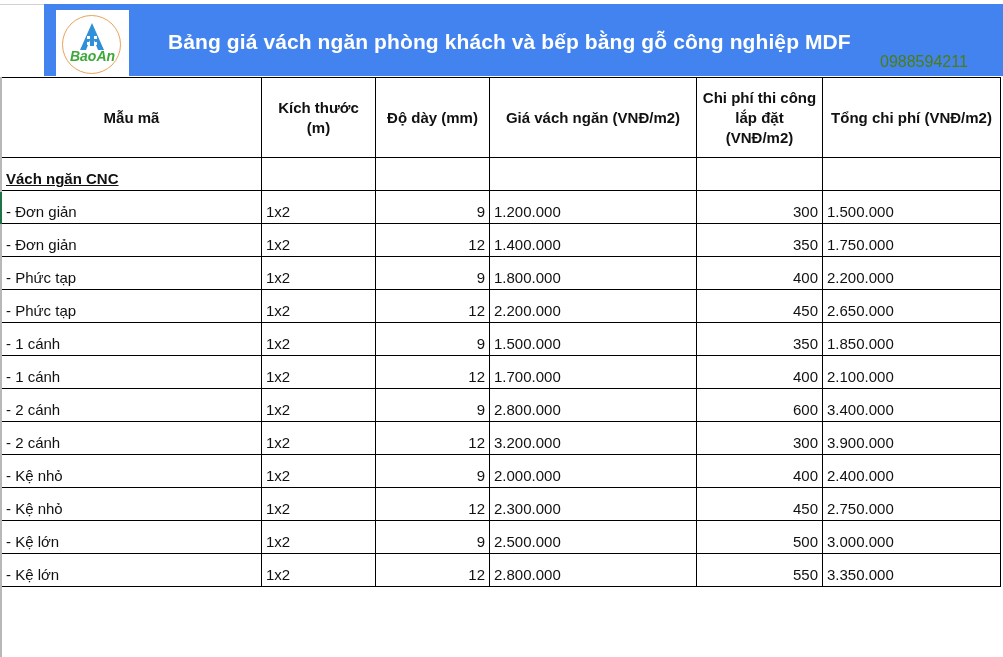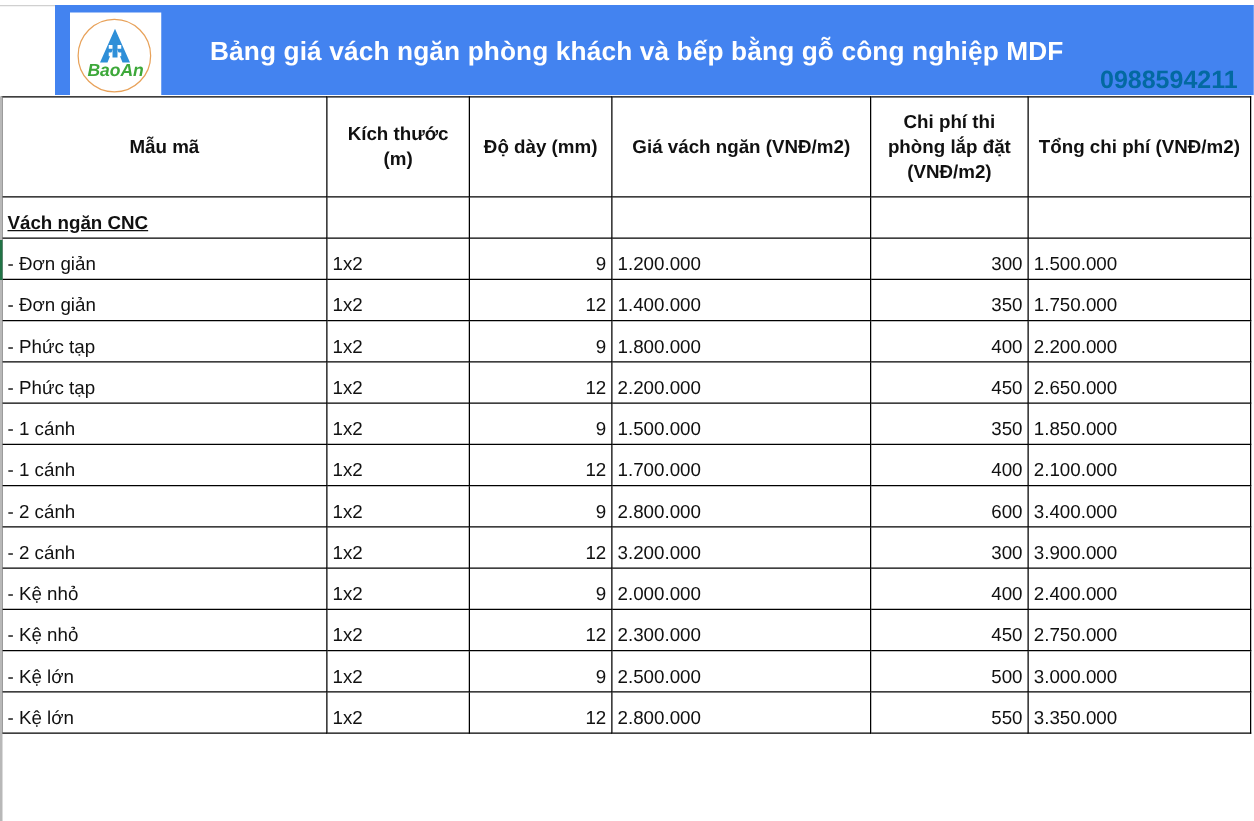--- a/index.html
+++ b/index.html
@@ -4,21 +4,21 @@
 <style>
   html, body { margin:0; padding:0; background:#ffffff; }
   body { width:1003px; height:657px; overflow:hidden; position:relative; font-family:"Liberation Sans", sans-serif; }
   .top-grid { position:absolute; left:0; top:0; width:1003px; height:4px; background:#ffffff; border-bottom:1px solid #d0d0d0; }
   .banner { position:absolute; left:4px; top:4px; width:995px; height:72px; background:#4383f0;margin-left:40px; }
   .logo-box { position:absolute; left:12px; top:6px; width:73px; height:68px; background:#ffffff; }
   .logo-circle { position:absolute; left:6px; top:5px; width:59px; height:59px; border:1.5px solid #e8a25a; border-radius:50%; box-sizing:border-box; }
   .logo-mark { position:absolute; left:21px; top:12px; width:30px; height:30px; }
   .logo-text { position:absolute; left:0; top:38px; width:73px; text-align:center; font-style:italic; font-weight:bold; font-size:14px; color:#3da83a; }
   .title { position:absolute; left:124px; top:26px; font-size:21px; font-weight:bold; color:#ffffff; letter-spacing:0.1px; white-space:nowrap; }
-  .phone { position:absolute; left:880px; top:53px; font-size:20px; font-weight:bold; color:#0369a1; white-space:nowrap; }
+  .phone { position:absolute; left:880px; top:53px; font-size:16px; font-weight:normal; color:#4d7c0f; white-space:nowrap; }
   table.grid { position:absolute; left:1px; top:77px; border-collapse:collapse; table-layout:fixed; }
   table.grid td, table.grid th { border:1px solid #000000; padding:0 4px; font-size:15px; color:#111111; overflow:hidden; white-space:nowrap; box-sizing:border-box; }
   table.grid th { height:80px; font-weight:bold; text-align:center; vertical-align:middle; white-space:normal; line-height:20px; font-size:15px; }
   table.grid td { height:33px; vertical-align:bottom; padding-bottom:2px; line-height:18px; }
   td.num { text-align:right; padding-right:2px; }
   td.group { font-weight:bold;text-decoration:underline; }
   .left-edge { position:absolute; left:0; top:77px; width:2px; height:580px; background:#b8b8b8; }
   .green-mark { position:absolute; left:0; top:192px; width:2px; height:32px; background:#217346; }
 </style>
 </head>
@@ -49,21 +49,21 @@
       <col style="width:207px">
       <col style="width:126px">
       <col style="width:178px">
   </colgroup>
   <thead>
     <tr>
       <th>Mẫu mã</th>
       <th>Kích thước (m)</th>
       <th>Độ dày (mm)</th>
       <th>Giá vách ngăn (VNĐ/m2)</th>
-      <th>Chi phí thi phòng lắp đặt (VNĐ/m2)</th>
+      <th>Chi phí thi công lắp đặt (VNĐ/m2)</th>
       <th>Tổng chi phí (VNĐ/m2)</th>
     </tr>
   </thead>
   <tbody id="tbody">
       <tr>
         <td class="group">Vách ngăn CNC</td>
         <td></td>
         <td></td>
         <td></td>
         <td></td>

